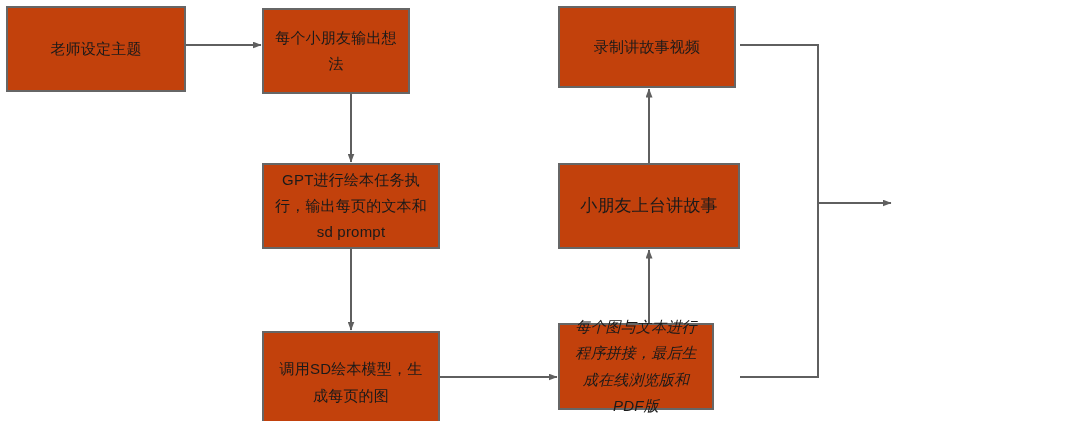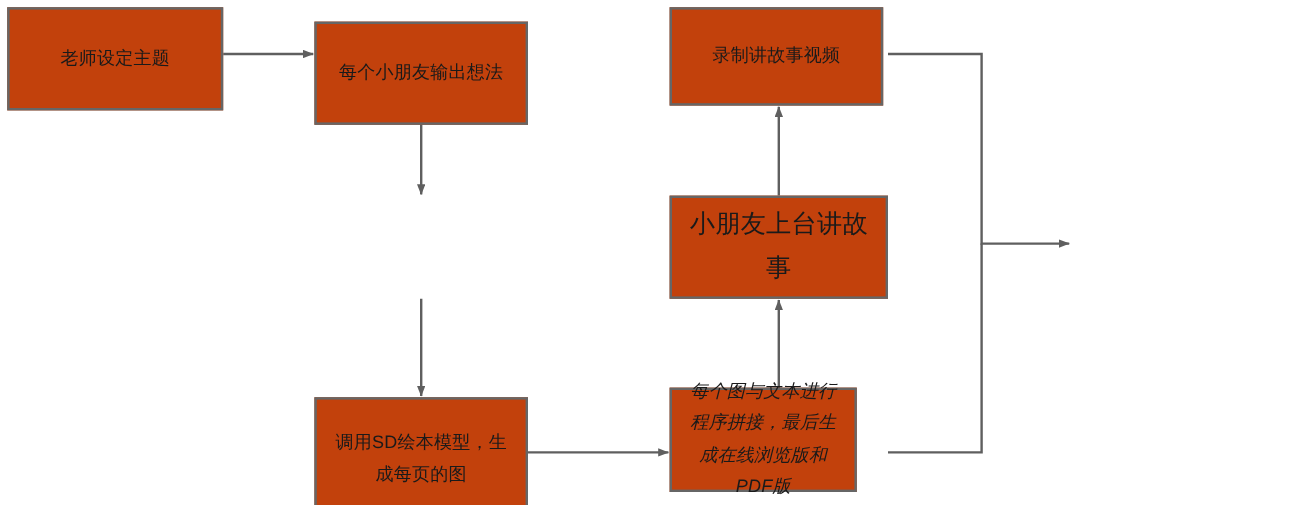--- a/index.html
+++ b/index.html
@@ -31,21 +31,21 @@
     letter-spacing: 0.2px;
     padding: 4px 10px;
     z-index: 2;
   }
   .node-label {
     display: block;
     width: 100%;
     white-space: pre-line;
   }
   .node.big {
-    font-size: 21px;
+    font-size: 17px;
   }
   #edges {
     position: absolute;
     left: 0;
     top: 0;
     width: 1080px;
     height: 421px;
     z-index: 1;
   }
 </style>
@@ -91,24 +91,28 @@
 
     <g>
       <path d="M 740 377 L 818 377 L 818 203" fill="none" stroke="#5f5f5f" stroke-width="2"></path>
     </g>
   </svg>
 
   <div class="node" style="left:6px; top:6px; width:180px; height:86px;">
     <span class="node-label">老师设定主题</span>
   </div>
 
-  <div class="node" style="left:262px; top:18px; width:178px; height:86px;">
+  <div class="node" style="left:262px; top:8px; width:148px; height:86px;">
     <span class="node-label">每个小朋友输出想法</span>
   </div>
 
+  <div class="node" style="left:262px; top:163px; width:178px; height:86px;">
+    <span class="node-label">GPT进行绘本任务执行，输出每页的文本和
+sd prompt</span>
+  </div>
 
   <div class="node" style="left:262px; top:331px; width:178px; height:103px;">
     <span class="node-label">调用SD绘本模型，生成每页的图</span>
   </div>
 
   <div class="node" style="left:558px; top:323px; width:156px; height:87px;font-style:italic;">
     <span class="node-label">每个图与文本进行程序拼接，最后生成在线浏览版和PDF版</span>
   </div>
 
   <div class="node big" style="left:558px; top:163px; width:182px; height:86px;">

